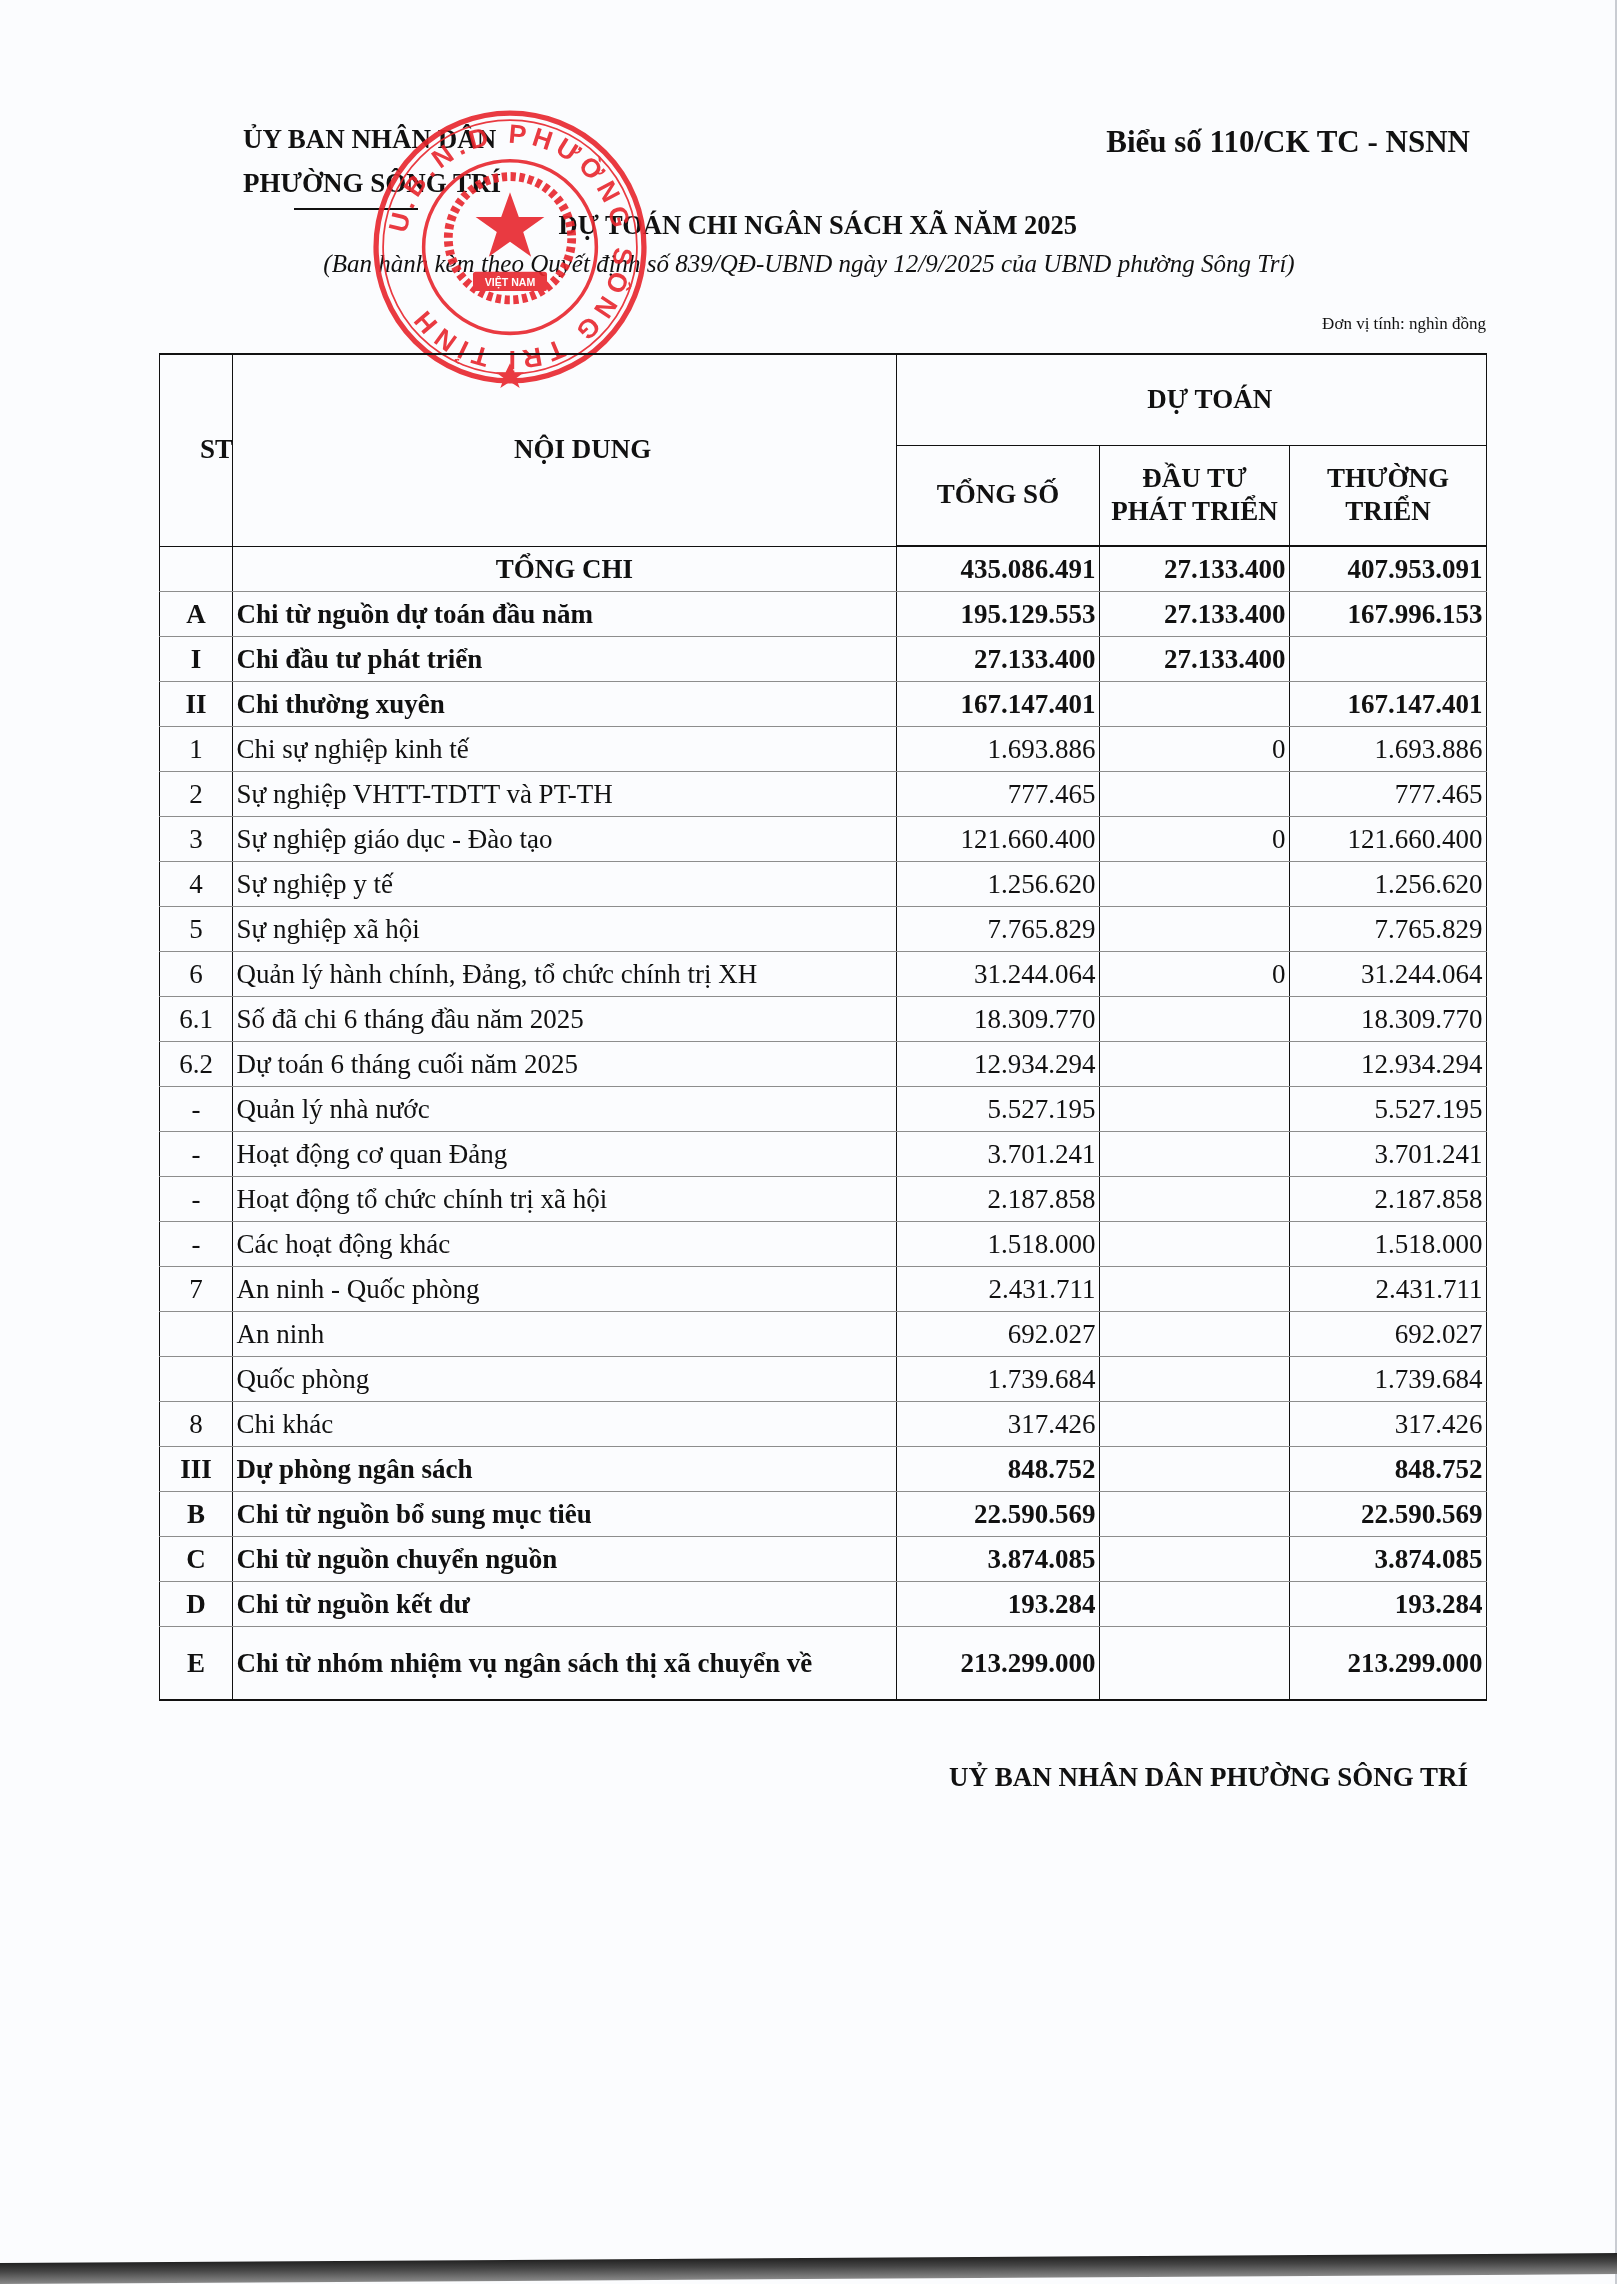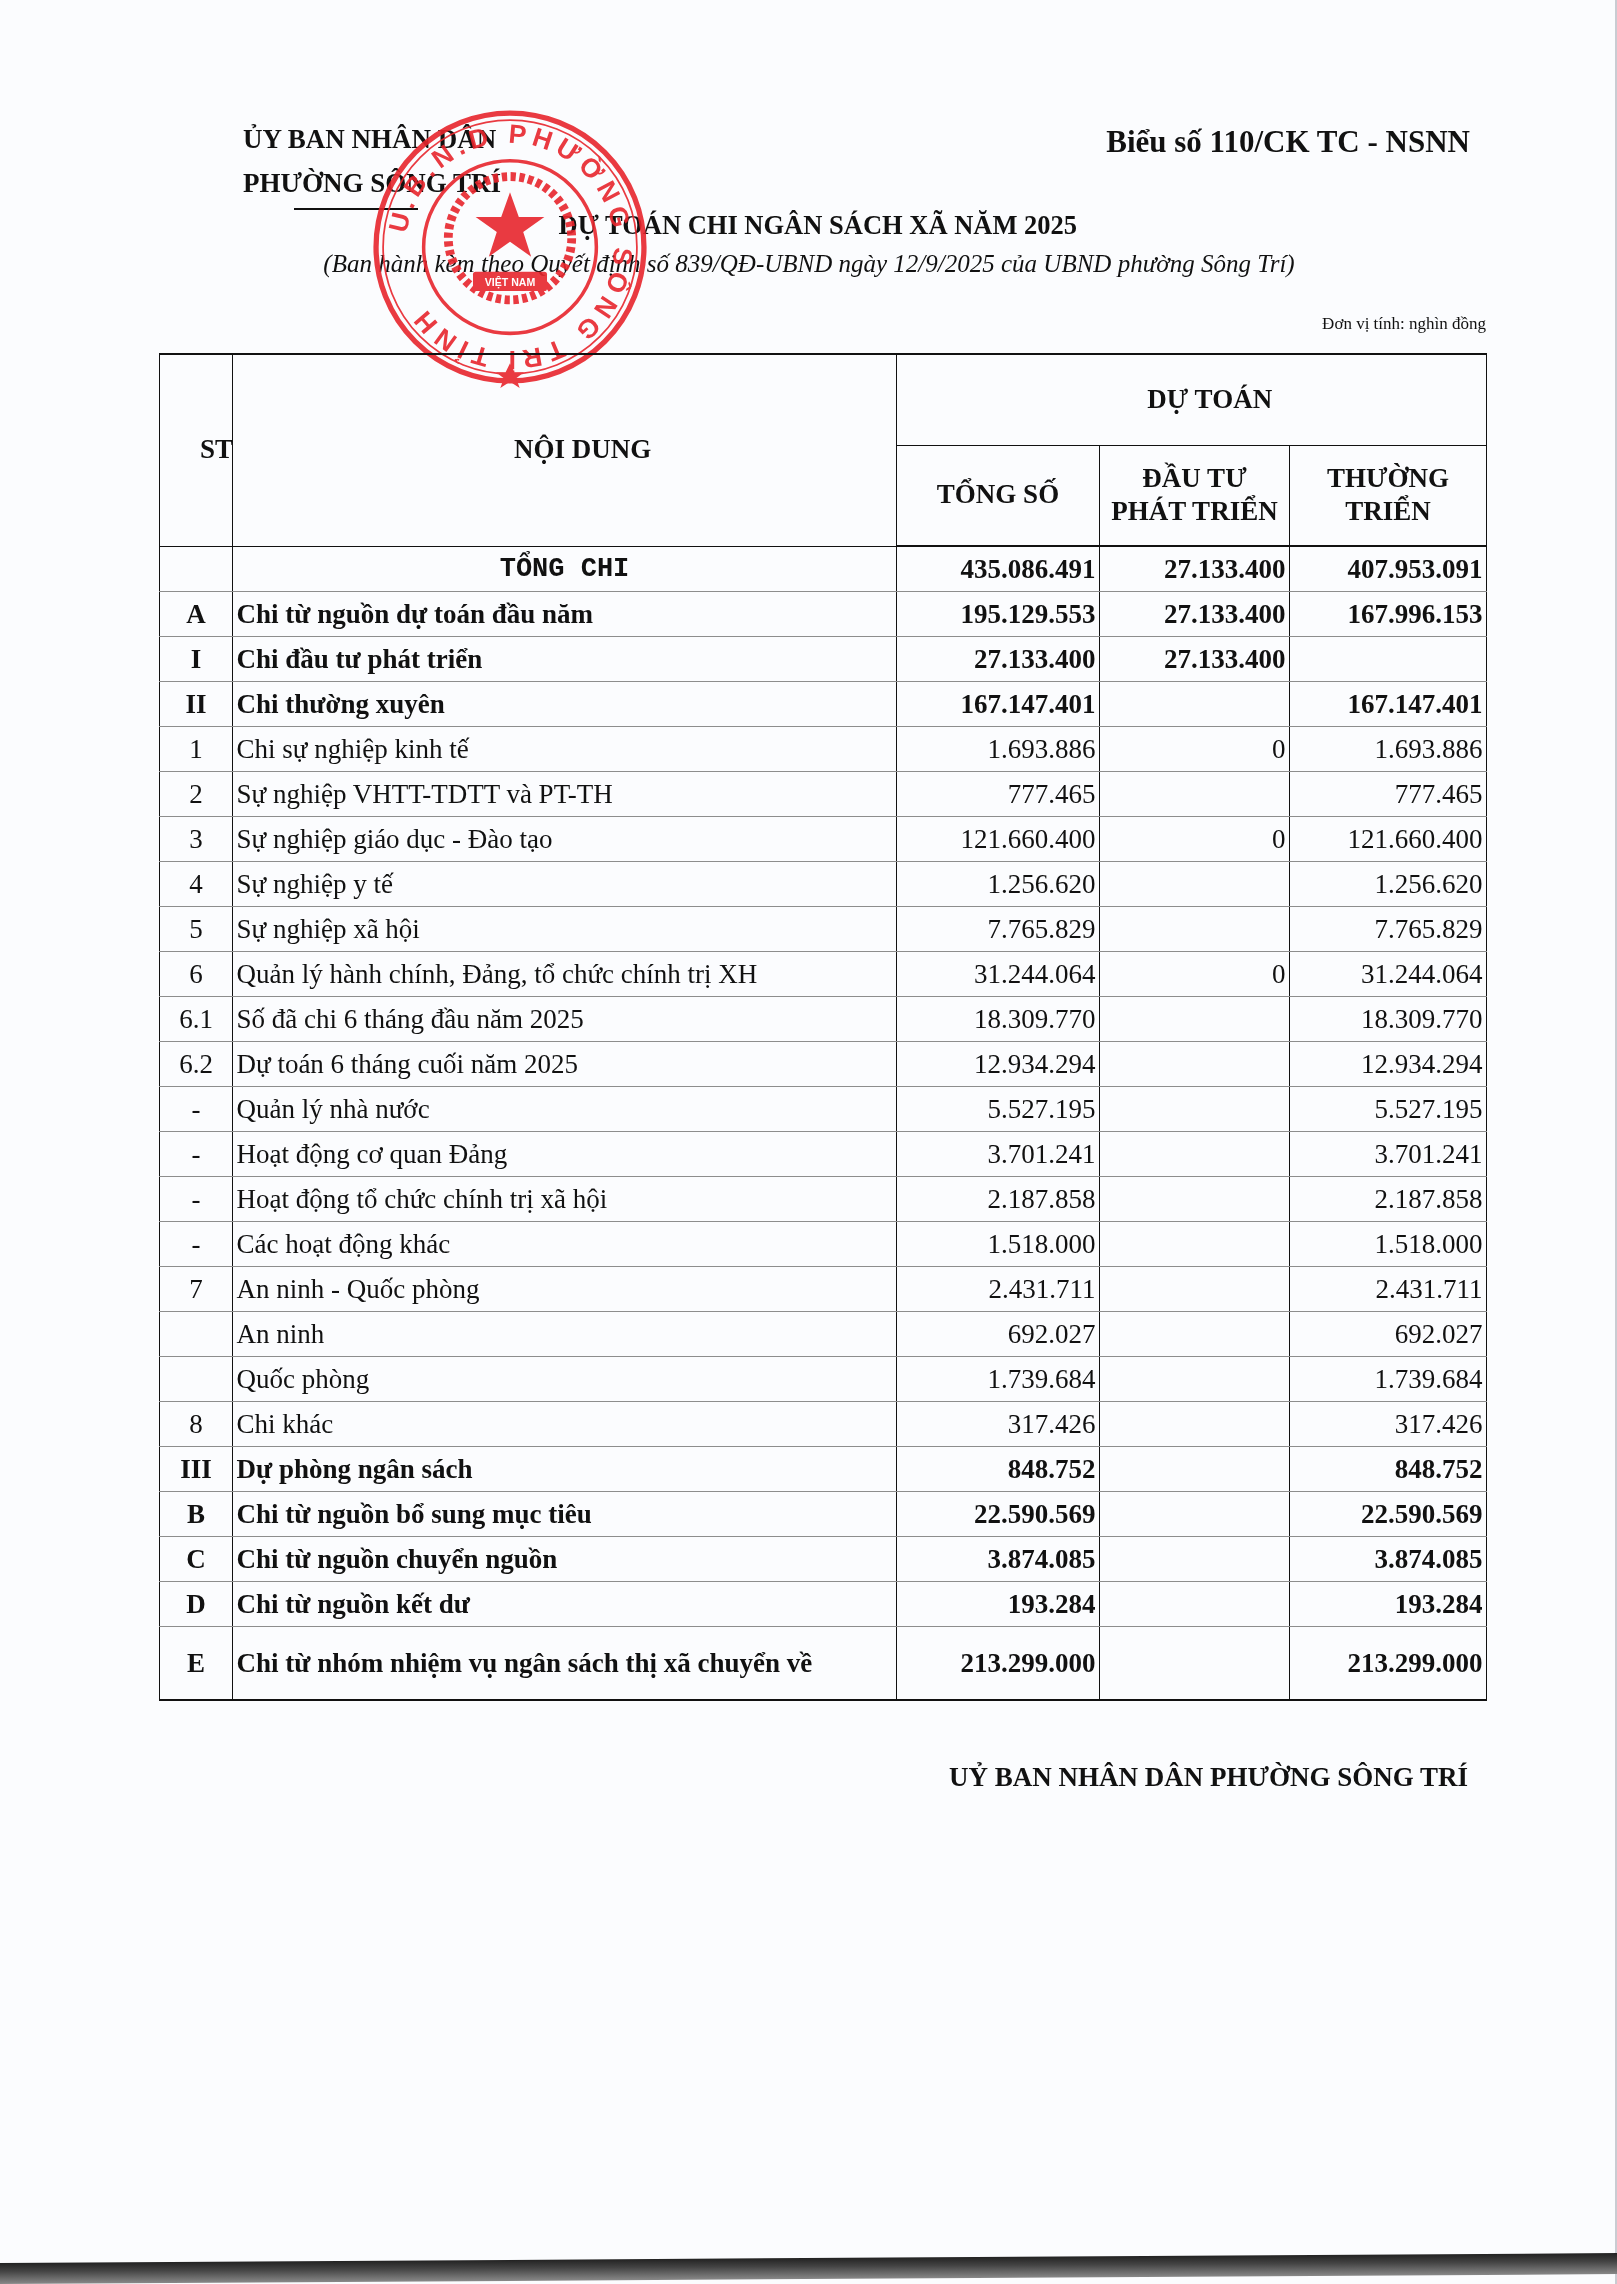--- a/index.html
+++ b/index.html
@@ -36,21 +36,21 @@
   table.budget thead tr:first-child th { border-top: 2.6px solid #111; padding-left: 40px; }
   table.budget thead tr:last-child th { border-bottom: 2.6px solid #111; }
   table.budget tbody tr:last-child td { border-bottom: 2.6px solid #111; height: 72px; line-height: 72px; }
   .c-stt { width: 73px; text-align: center; }
   .c-name { width: 664px; text-align: left; }
   .c-num { text-align: right; }
   .col-total { width: 203px; }
   .col-dev { width: 190px; }
   .col-reg { width: 197px; }
   tr.bold td { font-weight: bold; }
-  tr.center-name td.c-name { text-align: center; font-family: Liberation Mono, monospace; }
+  tr.center-name td.c-name { text-align: center; }
   .h-group { height: 91px; }
   .h-sub { height: 101px; }
   .footer-sign { top: 1762px; right: 150px; font-weight: bold; font-size: 27px; }
 </style>
 </head>
 <body>
 
 <div class="page-edge-right"></div>
 
 <div class="abs org-line org-line1">ỦY BAN NHÂN DÂN</div>

